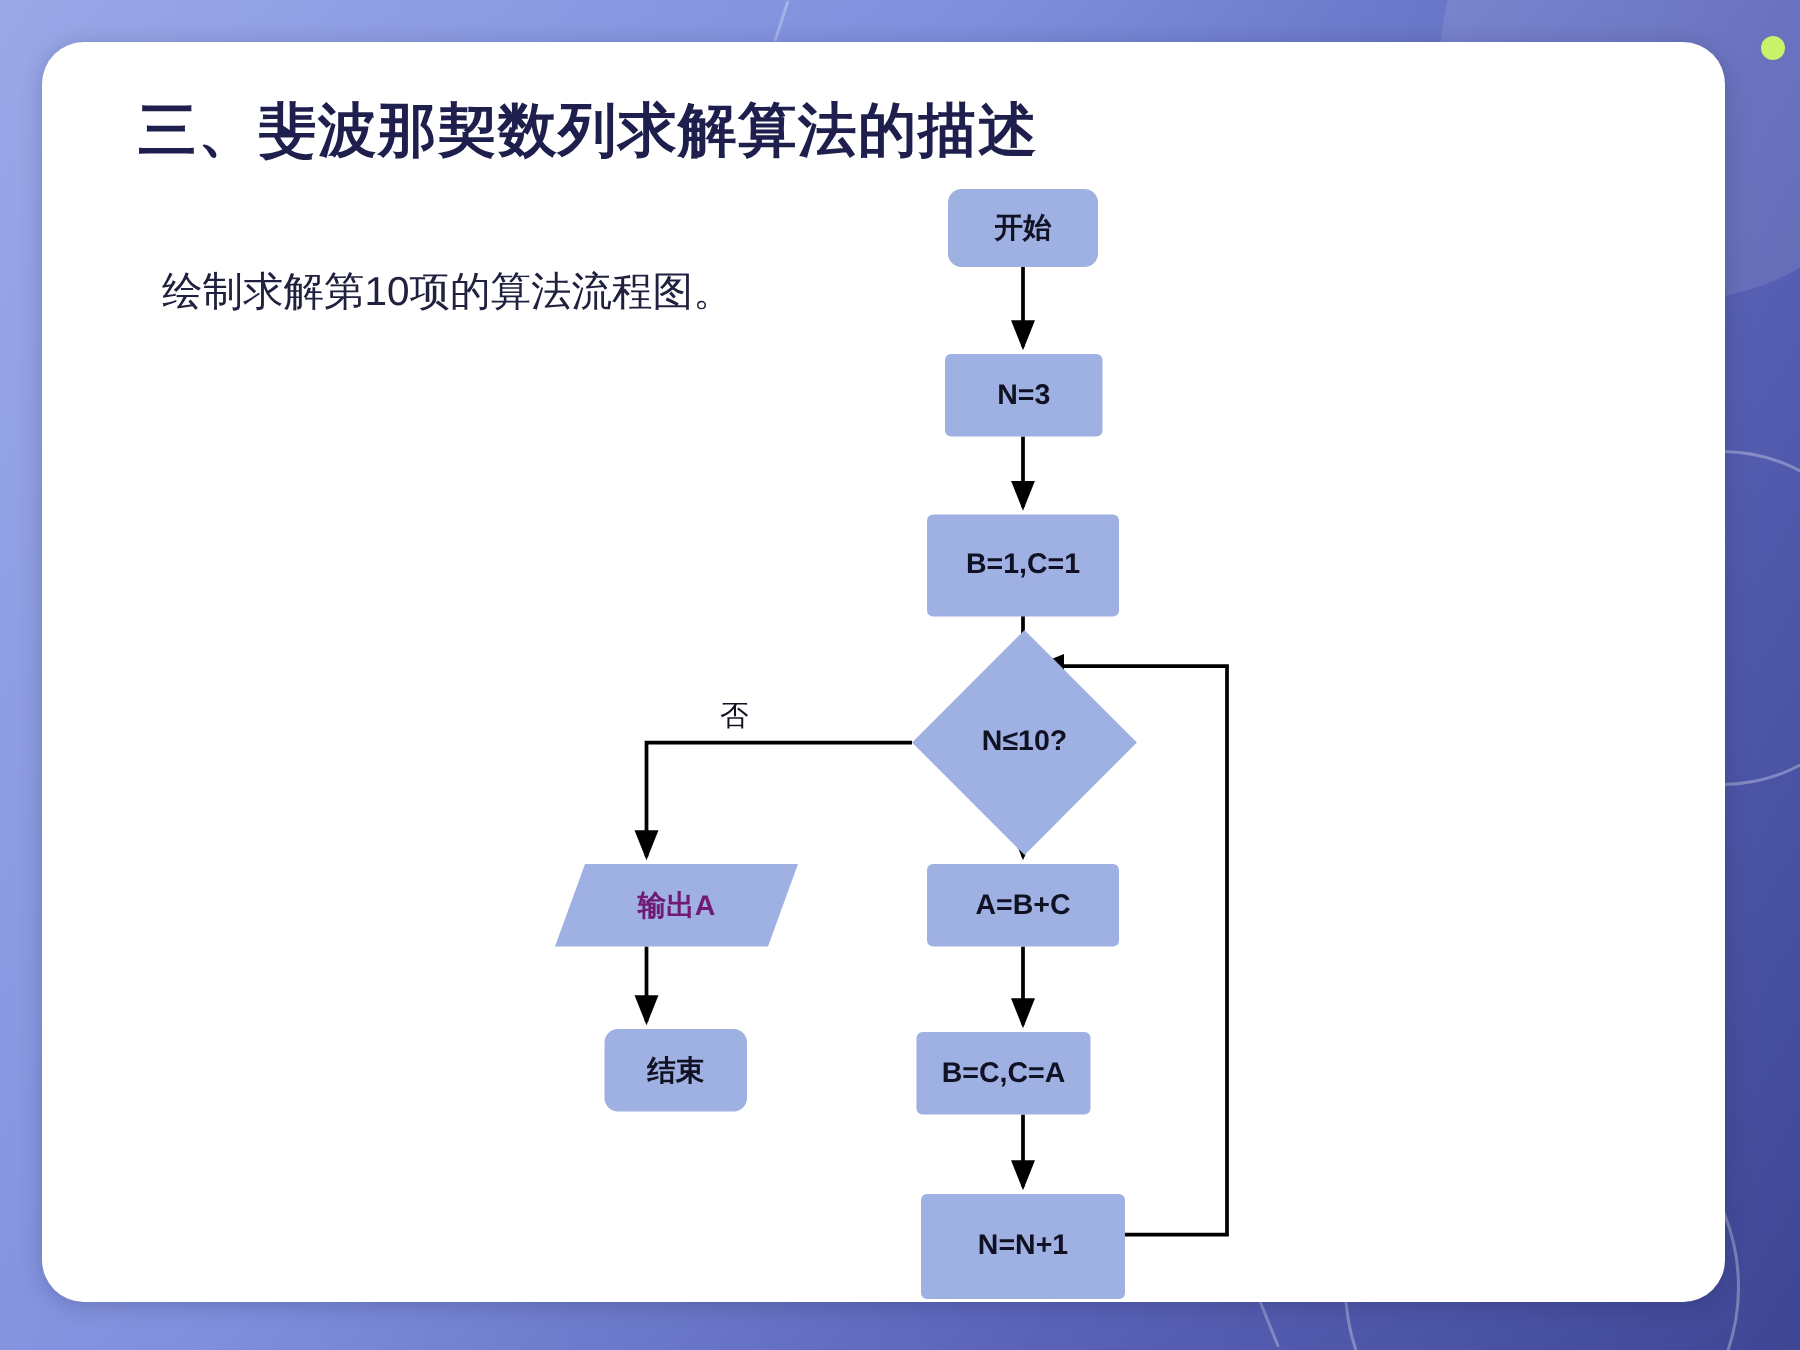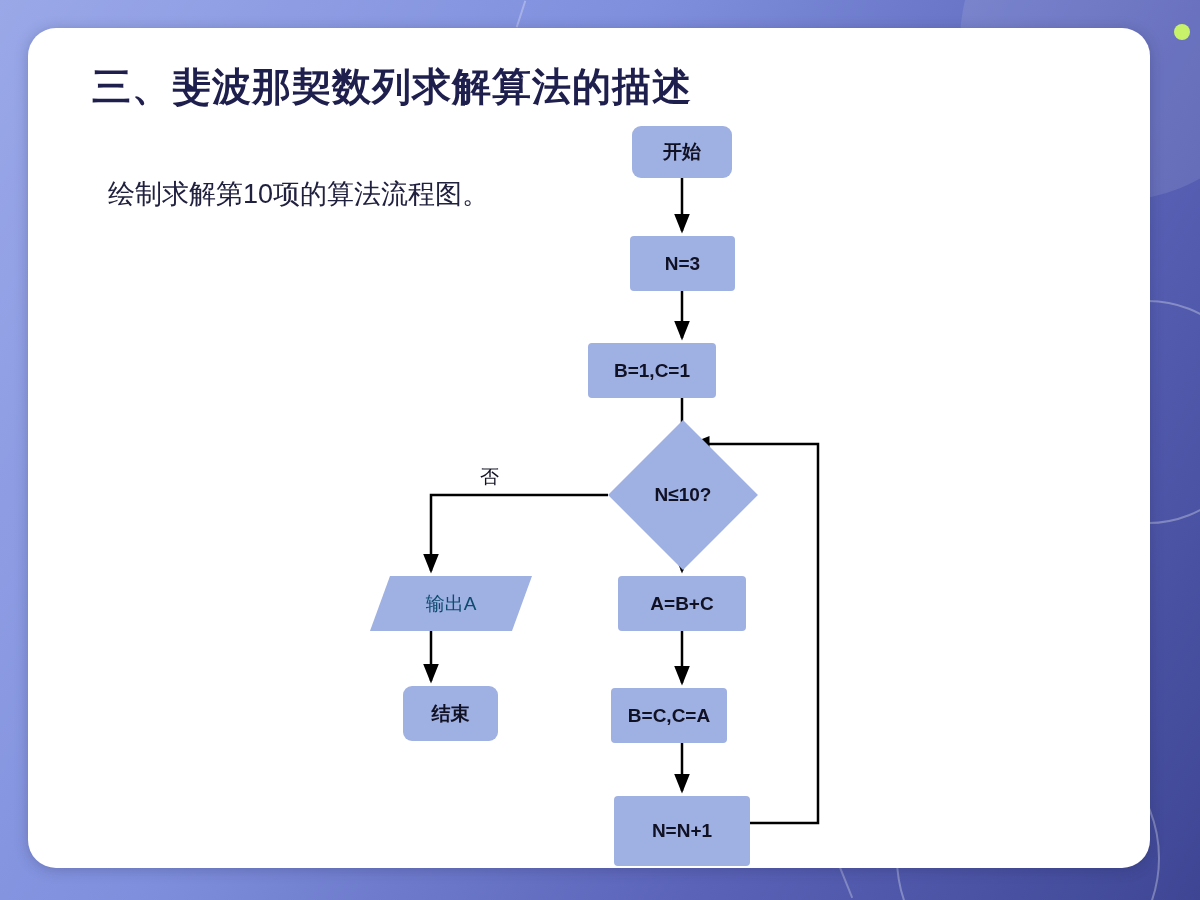--- a/index.html
+++ b/index.html
@@ -103,23 +103,23 @@
     background: #9fb0e2;
     transform: rotate(45deg);
   }
   .diamond-label {
     position: relative;
     z-index: 2;
   }
   .para {
     position: absolute;
     background: transparent;
-    color: #0c4a6e;
+    color: #701a75;
     font-size: 19px;
-    font-weight: normal;
+    font-weight: bold;
     display: flex;
     align-items: center;
     justify-content: center;
   }
   .para-shape {
     position: absolute;
     left: 0;
     top: 0;
     width: 100%;
     height: 100%;
@@ -185,21 +185,21 @@
       <div class="branch-label" style="left:452px; top:436px;">否</div>
 
       <div class="node rounded" style="left:604px; top:98px; width:100px; height:52px;">
         <span>开始</span>
       </div>
 
       <div class="node" style="left:602px; top:208px; width:105px; height:55px;">
         <span>N=3</span>
       </div>
 
-      <div class="node" style="left:560px; top:315px; width:128px; height:55px;">
+      <div class="node" style="left:590px; top:315px; width:128px; height:68px;">
         <span>B=1,C=1</span>
       </div>
 
       <div class="node diamond" style="left:580px; top:428px; width:150px; height:78px;">
         <div class="diamond-shape" style="width:106px; height:106px; left:22px; top:-14px;"></div>
         <span class="diamond-label">N≤10?</span>
       </div>
 
       <div class="para" style="left:352px; top:548px; width:142px; height:55px;">
         <div class="para-shape"></div>

